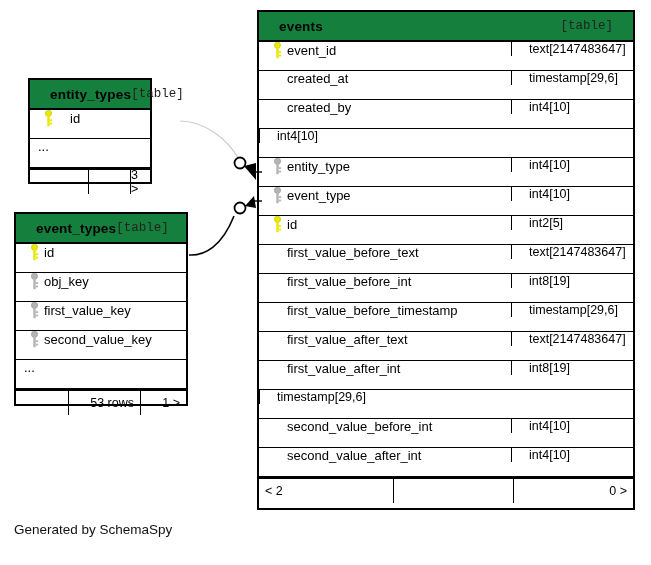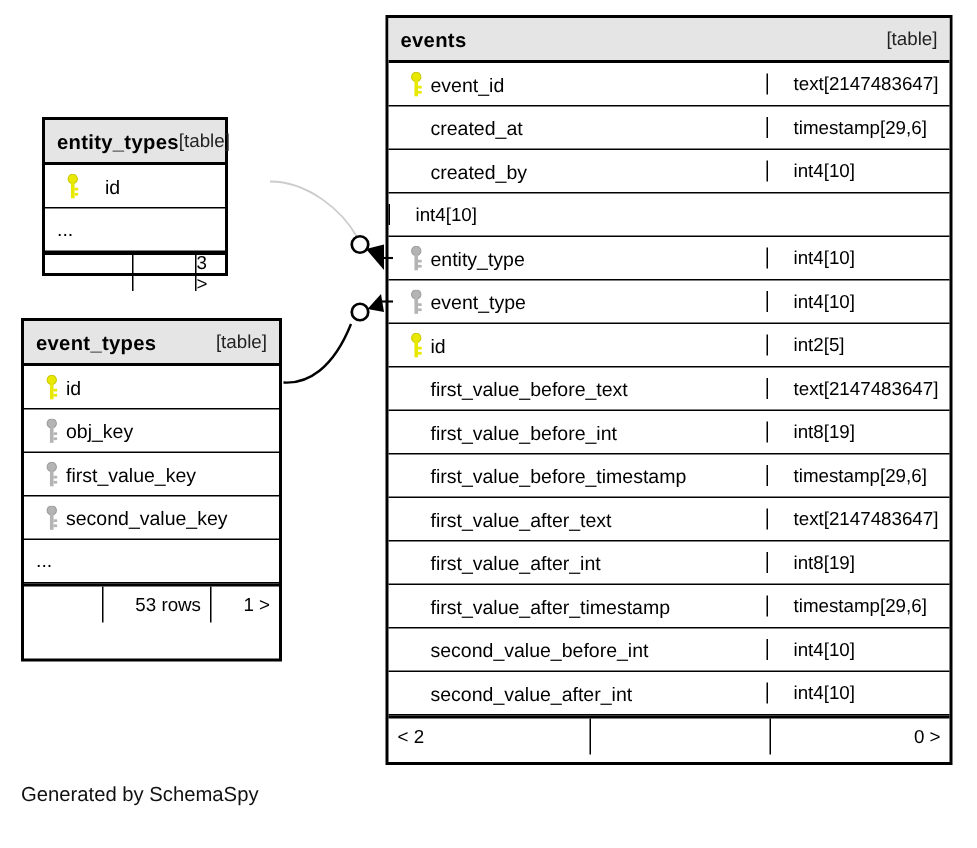--- a/index.html
+++ b/index.html
@@ -26,39 +26,40 @@
   .er-table {
     position: absolute;
     background: #ffffff;
     border: 2px solid #000000;
     box-sizing: border-box;
   }
   .er-head {
     display: flex;
     align-items: center;
     justify-content: space-between;
-    background: #e5e5e5;
+    background: #15803d;
     border-bottom: 2px solid #000000;
     box-sizing: border-box;
-    padding: 0 8px;
+    padding: 0 20px;
     height: 30px;
   }
   .er-head .tname {
     font-weight: bold;
     font-size: 13.5px;
     letter-spacing: 0.2px;
   }
   .er-head .ttag {
     font-size: 12.5px;
     color: #222222;
+    font-family: Liberation Mono, monospace;
   }
 
   .er-row {
     display: flex;
-    align-items: center;
+    align-items: flex-start;
     border-bottom: 1px solid #000000;
     box-sizing: border-box;
     height: 29px;
   }
   .er-row:last-child { border-bottom: none; }
 
   .er-col-name {
     display: flex;
     align-items: center;
     flex: 1 1 auto;
@@ -120,21 +121,21 @@
   #entity-types-table {
     left: 28px;
     top: 78px;
     width: 124px;
     height: 106px;
   }
   #event-types-table {
     left: 14px;
     top: 212px;
     width: 174px;
-    height: 229px;
+    height: 194px;
   }
 
   #entity-types-table .er-foot .c1 { width: 58px; flex: 0 0 58px; }
   #entity-types-table .er-foot .c2 { width: 42px; flex: 0 0 42px; }
   #entity-types-table .er-foot .c3 { flex: 1 1 auto; }
 
   #event-types-table .er-foot .c1 { width: 52px; flex: 0 0 52px; }
   #event-types-table .er-foot .c2 { width: 72px; flex: 0 0 72px; }
   #event-types-table .er-foot .c3 { flex: 1 1 auto; }
 
@@ -285,24 +286,20 @@
 
     <div class="er-row">
       <div class="er-col-name">
         <span class="keyslot"></span>
         <span class="colname">first_value_after_int</span>
       </div>
       <div class="er-col-type">int8[19]</div>
     </div>
 
     <div class="er-row">
-      <div class="er-col-name">
-        <span class="keyslot"></span>
-        <span class="colname">first_value_after_timestamp</span>
-      </div>
       <div class="er-col-type">timestamp[29,6]</div>
     </div>
 
     <div class="er-row">
       <div class="er-col-name">
         <span class="keyslot"></span>
         <span class="colname">second_value_before_int</span>
       </div>
       <div class="er-col-type">int4[10]</div>
     </div>

